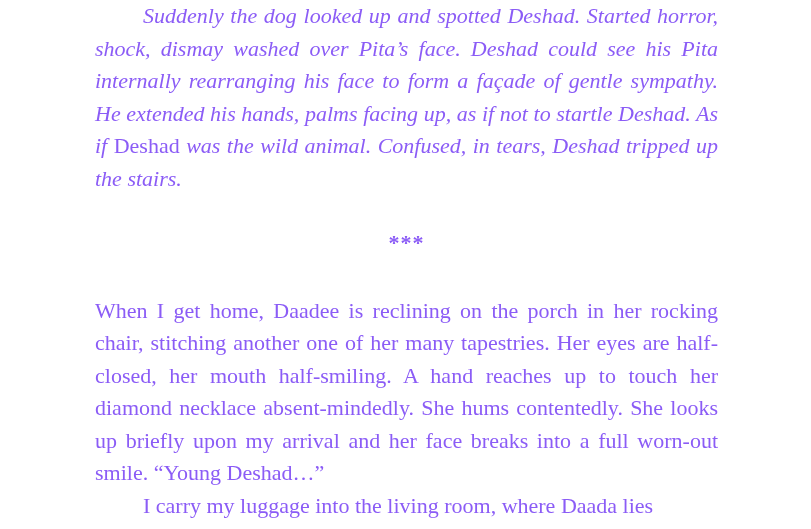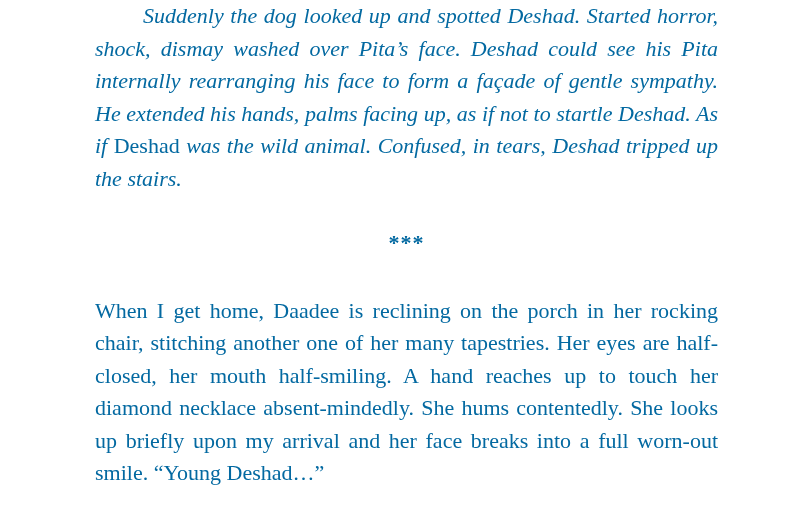--- a/index.html
+++ b/index.html
@@ -12,21 +12,21 @@
     background: #ffffff;
     overflow: hidden;
     position: relative;
     font-family: "Liberation Serif", "DejaVu Serif", serif;
   }
   .text-column {
     position: absolute;
     left: 95px;
     top: 0;
     width: 623px;
-    color: #0369a1;
+    color: #8b5cf6;
     font-size: 22px;
     line-height: 32.5px;
     text-align: justify;
     text-justify: inter-word;
   }
   .text-column p {
     margin: 0;
     padding: 0;
   }
   .para-italic {
@@ -57,13 +57,14 @@
 </head>
 <body>
 
 <div class="text-column">
   <p class="para-italic"><span>Suddenly the dog looked up and spotted Deshad. Started horror, shock, dismay washed over Pita’s face. Deshad could see his Pita internally rearranging his face to form a façade of gentle sympathy. He extended his hands, palms facing up, as if not to startle Deshad. As if </span><span class="emphasis-roman">Deshad</span><span> was the wild animal. Confused, in tears, Deshad tripped up the stairs.</span></p>
 
   <p class="scene-break">***</p>
 
   <p class="para-plain">When I get home, Daadee is reclining on the porch in her rocking chair, stitching another one of her many tapestries. Her eyes are half-closed, her mouth half-smiling. A hand reaches up to touch her diamond necklace absent-mindedly. She hums contentedly. She looks up briefly upon my arrival and her face breaks into a full worn-out smile. “Young Deshad…”</p>
 
+  <p class="para-indent">I carry my luggage into the living room, where Daada lies</p>
 </div>
 
 </body></html>

